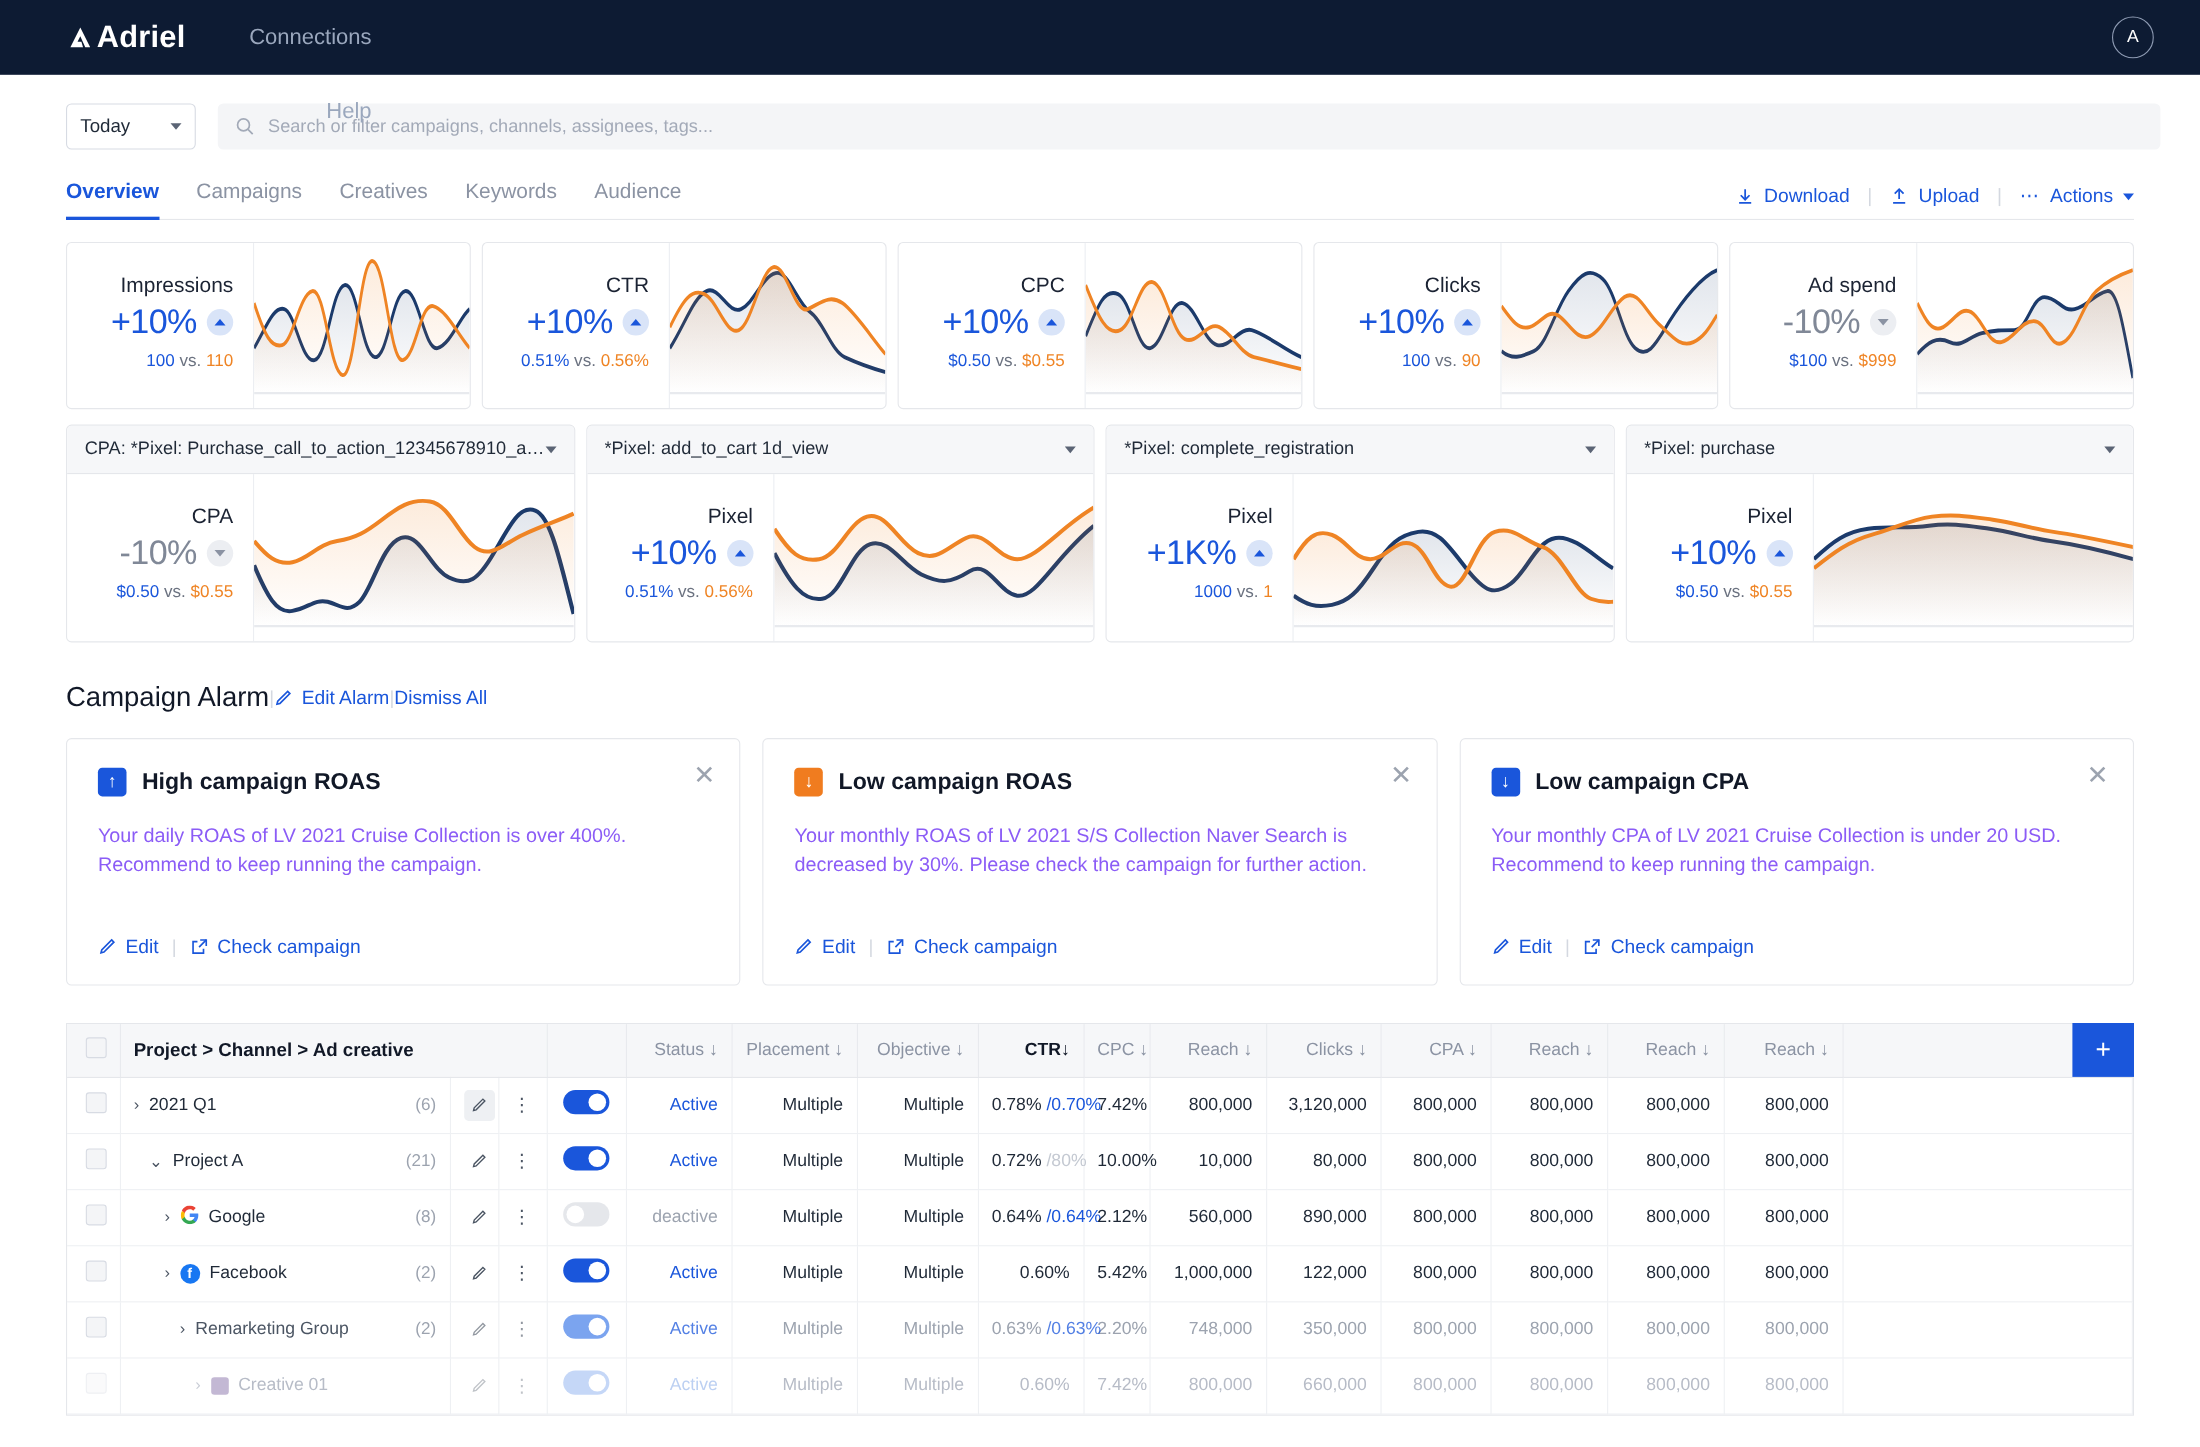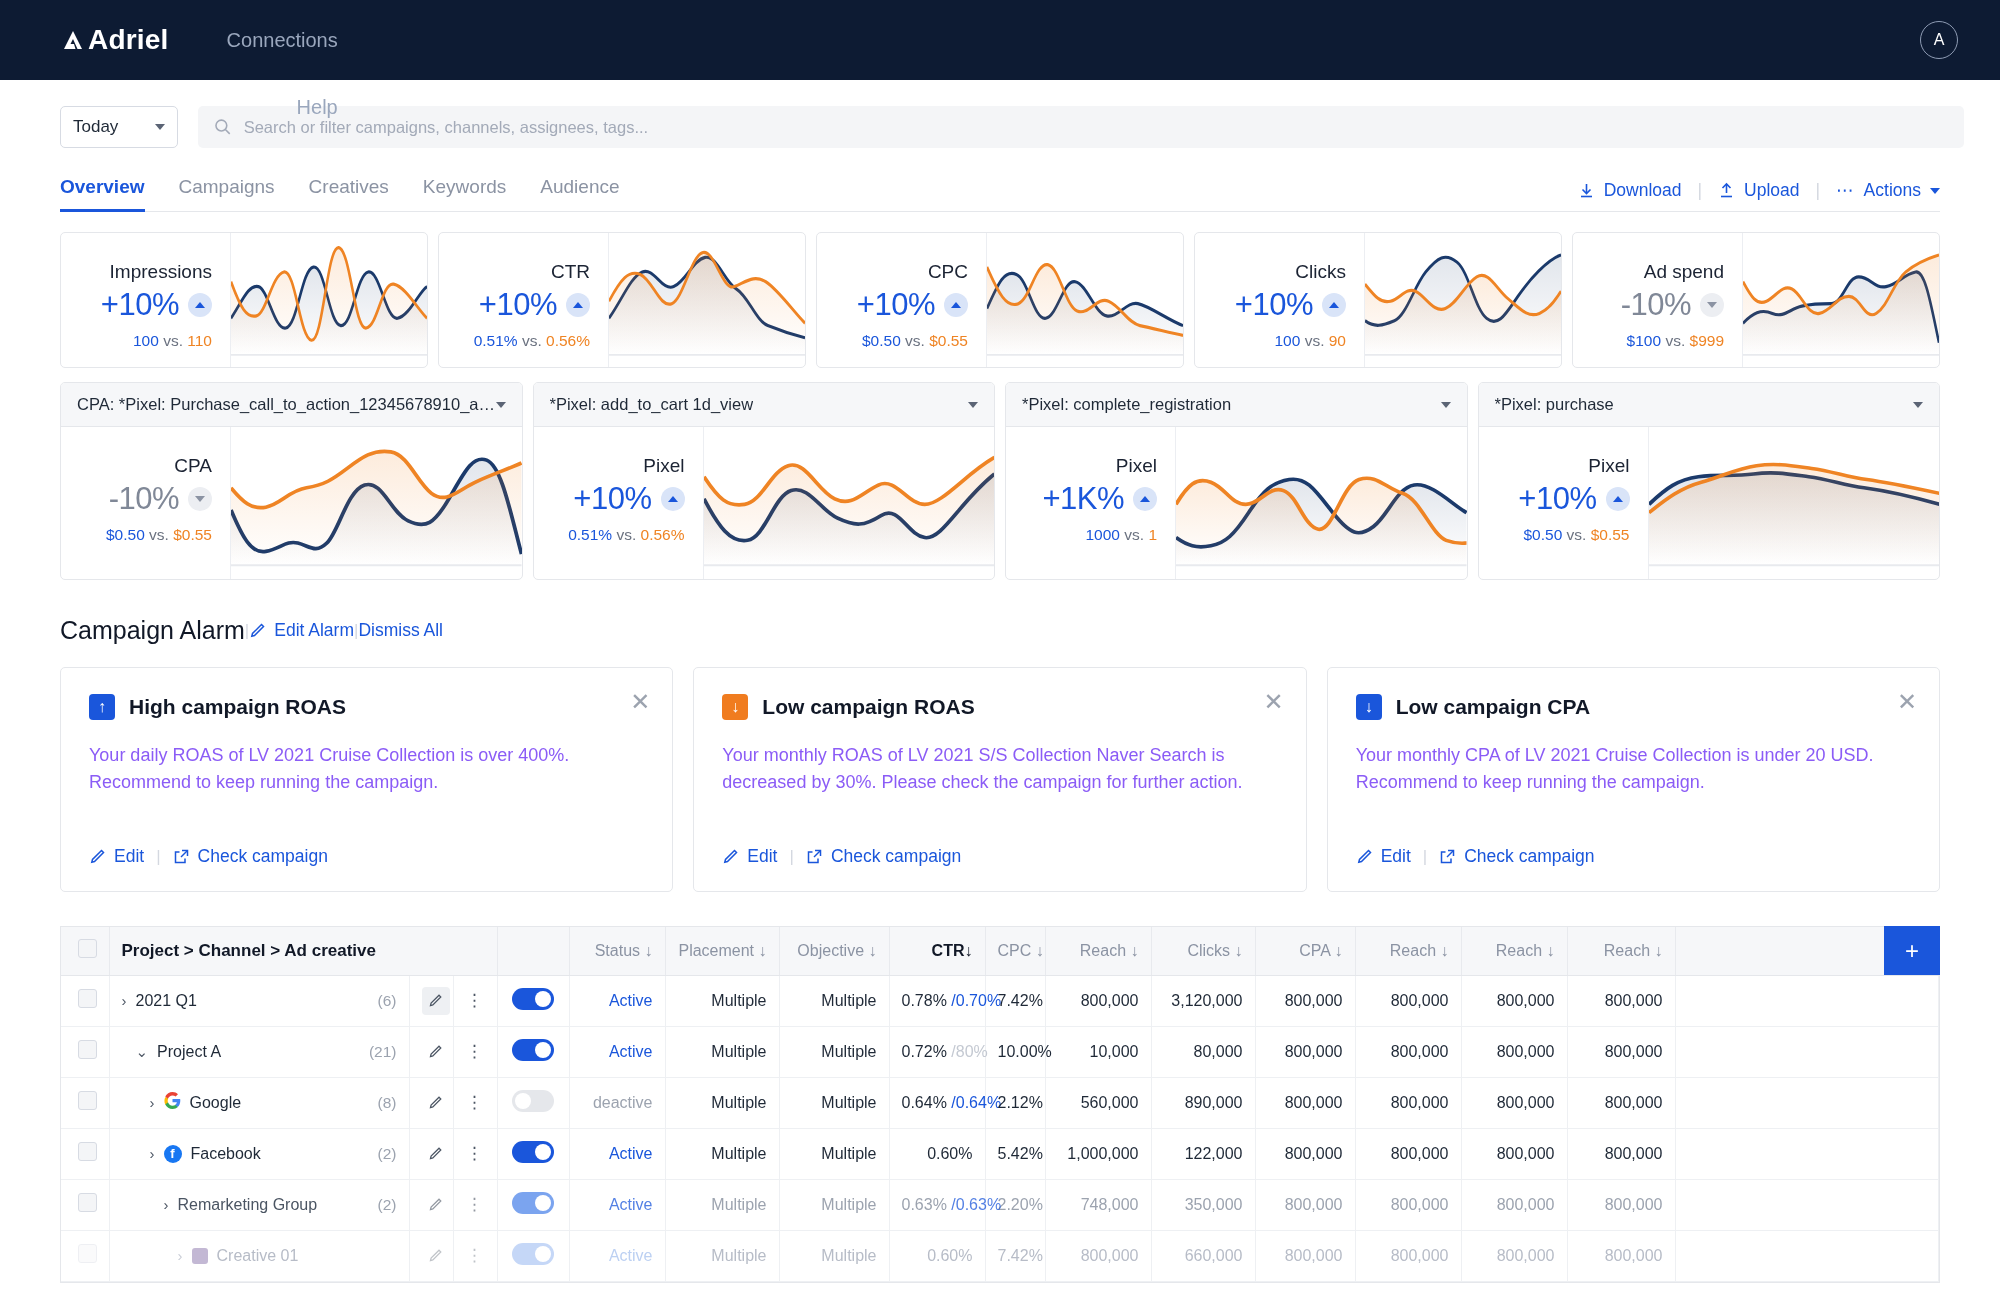--- a/index.html
+++ b/index.html
@@ -6,21 +6,21 @@
   html, body {
     width: 2000px; height: 1315px;
     background: #ffffff;
     font-family: "Liberation Sans", sans-serif;
     overflow: hidden;
     color: #111827;
   }
 
   
   .topnav {
-    height: 80px;
+    height: 68px;
     background: #0d1b33;
     display: flex;
     align-items: center;
     padding: 0 34px 0 60px;
     position: relative;
   }
   .logo {
     color: #ffffff;
     font-size: 28px;
     font-weight: 700;
@@ -103,21 +103,21 @@
   .tool-btn { display: flex; align-items: center; gap: 9px; cursor: pointer; }
   .tool-sep { color: #d4d8e0; margin: 0 6px; }
 
   
   .kpi-row {
     display: flex; gap: 10px;
     margin: 20px 60px 0 60px;
   }
   .kpi-card {
     flex: 1;
-    height: 136px;
+    height: 152px;
     border: 1px solid #e5e7eb; border-radius: 5px;
     background: #fff;
     display: flex;
     overflow: hidden;
   }
   .kpi-left {
     width: 170px;
     padding: 28px 18px 0 10px;
     display: flex; flex-direction: column; align-items: flex-end;
     border-right: 1px solid #eceef2;

